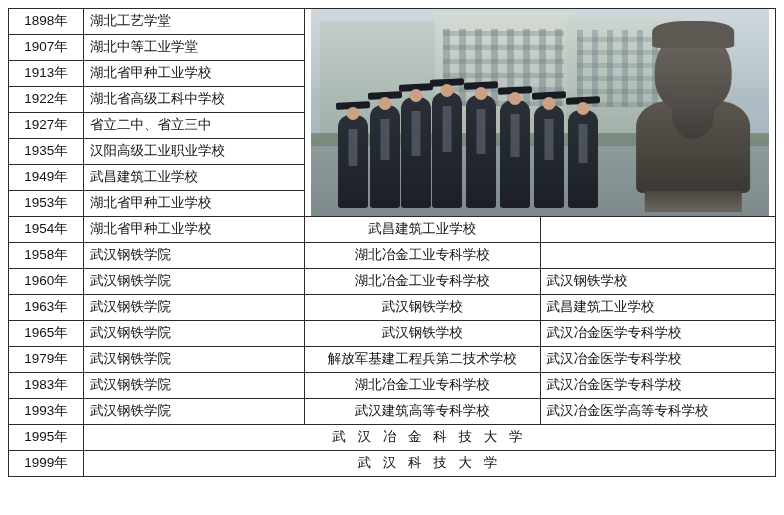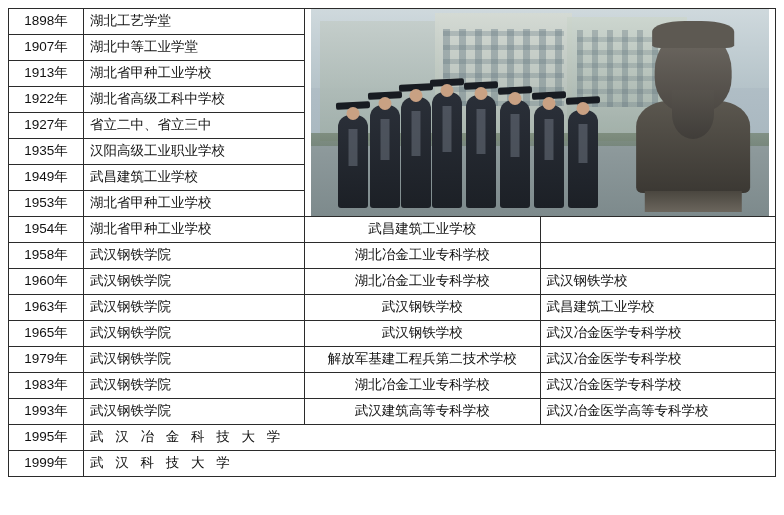--- a/index.html
+++ b/index.html
@@ -40,20 +40,21 @@
   }
   td.year {
     width: 62px;
     text-align: center;
     font-size: 13px;
   }
   td.c1 { width: 208px; text-align: left; padding-left: 12px; }
   td.c2 { width: 260px; text-align: center; padding-left: 12px; }
   td.c3 { width: 236px; text-align: left; padding-left: 12px; }
   td.merged-wide {
+    text-align: center;
     letter-spacing: 4px;
     font-size: 14px;
   }
   td.photo-cell {
     padding: 0;
     vertical-align: top;
     background: #ffffff;
   }
   
   .photo {

